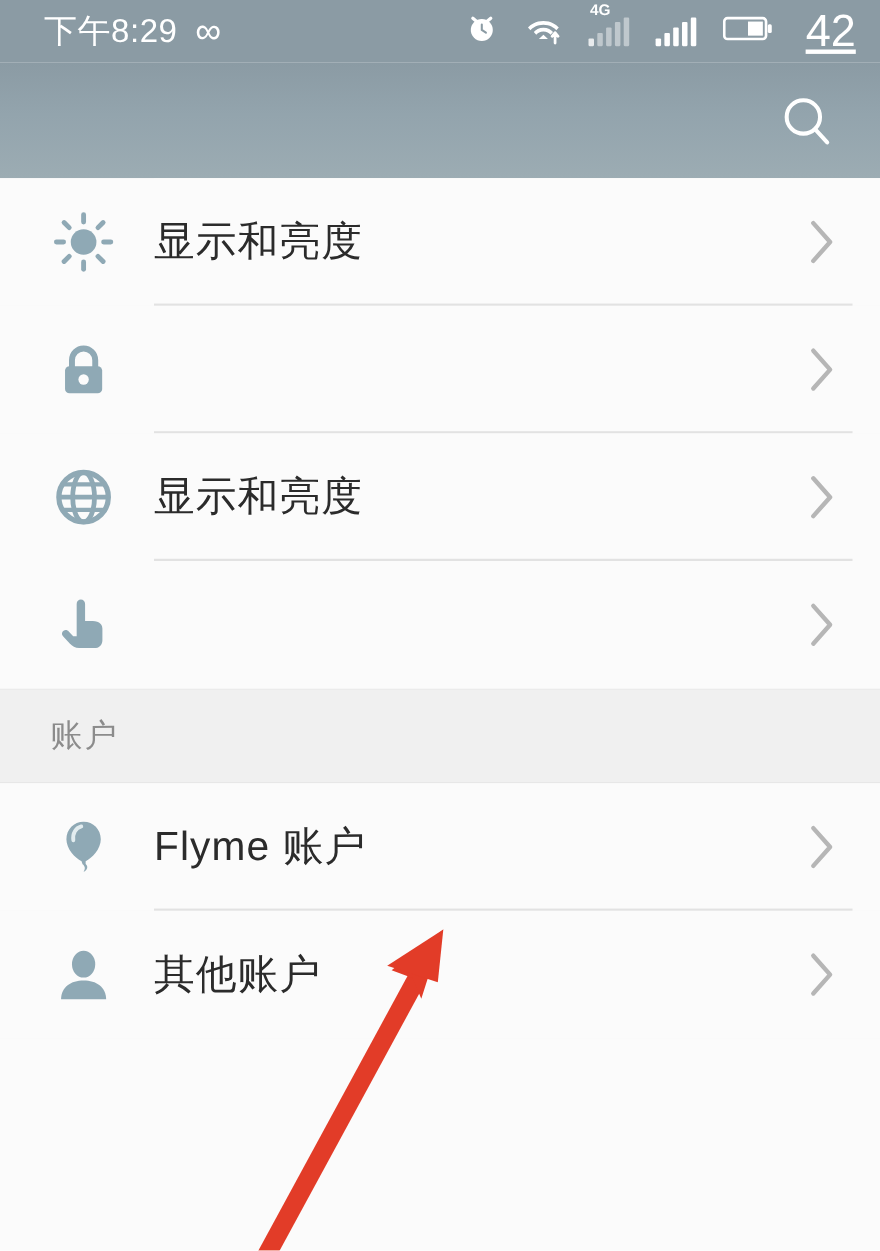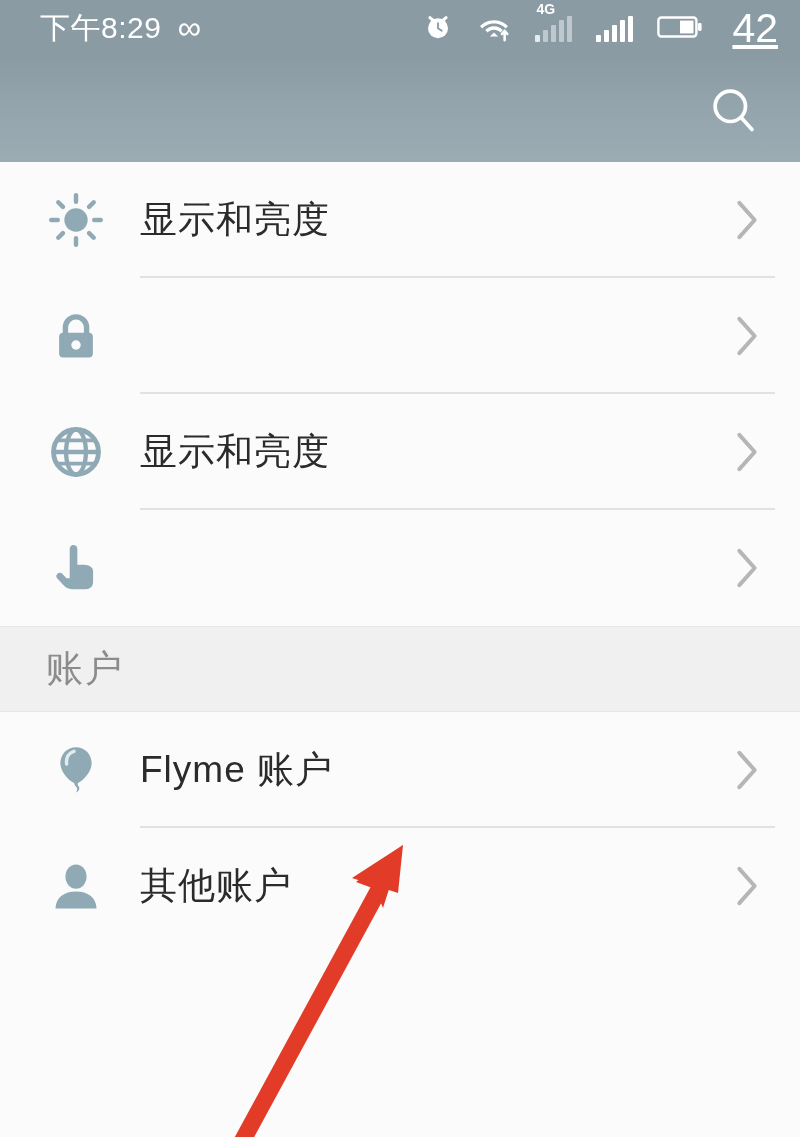--- a/index.html
+++ b/index.html
@@ -170,21 +170,21 @@
     height: 86px;
     background: #f0f0f0;
     display: flex;
     align-items: center;
     padding: 0 46px;
     box-sizing: border-box;
     border-top: 1px solid #e8e8e8;
     border-bottom: 1px solid #e6e6e6;
   }
   .section-head span {
-    font-size: 37px;
+    font-size: 29px;
     color: #8c8c8c;
     letter-spacing: 2px;
   }
 
   
   .annotation {
     position: absolute;
     left: 0;
     top: 0;
     width: 800px;

